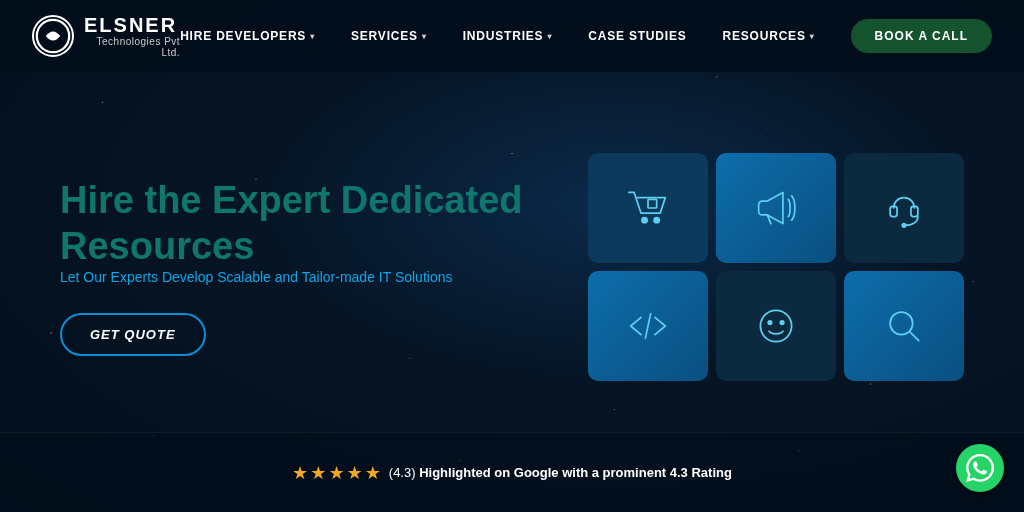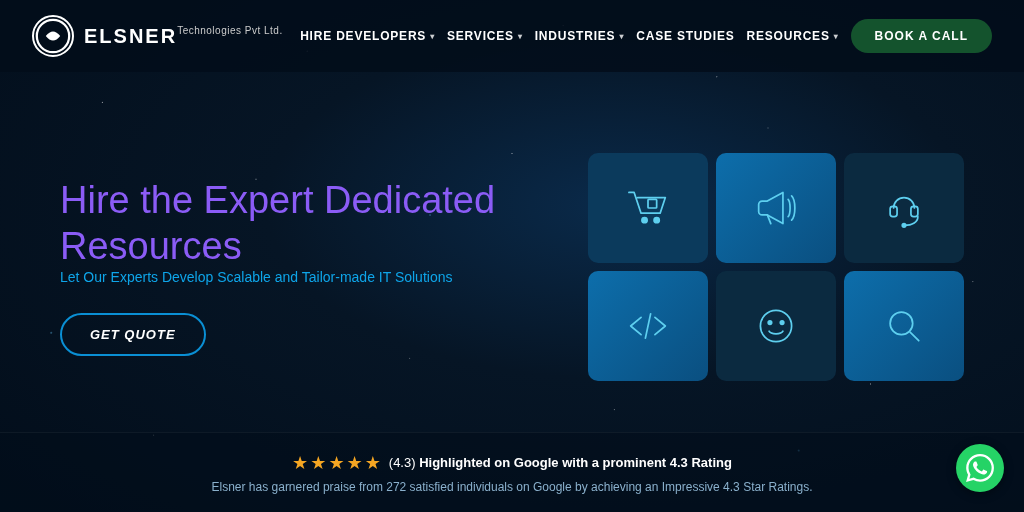--- a/index.html
+++ b/index.html
@@ -73,40 +73,40 @@
       display: flex;
       align-items: center;
       justify-content: center;
       font-size: 16px;
       font-weight: 900;
       color: #fff;
       flex-shrink: 0;
     }
     .logo-text-block {
       display: flex;
-      flex-direction: row;
+      flex-direction: column;
       line-height: 1.1;
     }
     .logo-name {
       font-size: 20px;
       font-weight: 900;
       letter-spacing: 2px;
       color: #fff;
     }
     .logo-subtitle {
       font-size: 10px;
       color: #ccc;
       letter-spacing: 0.5px;
       text-align: right;
     }
 
     .nav-links {
       display: flex;
       align-items: center;
-      gap: 12px;
+      gap: 36px;
       list-style: none;
     }
     .nav-item {
       display: flex;
       align-items: center;
       gap: 4px;
       font-size: 12px;
       font-weight: 600;
       letter-spacing: 0.8px;
       color: #fff;
@@ -142,23 +142,23 @@
       justify-content: space-between;
       padding: 30px 60px 0 60px;
       height: calc(512px - 72px - 80px);
     }
 
     .hero-left {
       max-width: 480px;
     }
     .hero-title {
       font-size: 38px;
-      font-weight: 400;
+      font-weight: 700;
       line-height: 1.2;
-      color: #8b5cf6;
+      color: #0f766e;
     }
     .hero-subtitle {
       font-size: 14px;
       color: #0ea5e9;
       margin-bottom: 28px;
       font-weight: 400;
     }
     .get-quote-btn {
       background: transparent;
       border: 2px solid #0a8fd4;
@@ -385,20 +385,19 @@
       <span class="star full">★</span>
       <span class="star full">★</span>
       <span class="star full">★</span>
       <span class="star half">★</span>
     </div>
     <span class="rating-text">
       <span>(4.3)</span>
       <strong>Highlighted on Google with a prominent 4.3 Rating</strong>
     </span>
   </div>
-  <div class="rating-subtext">Elsner has garnered praise from 272 satisfied individuals on Google by achieving an Impressive 4.3 Star Ratings.</div>
 </div>
 
 <div class="whatsapp-btn">
   <svg viewBox="0 0 24 24">
     <path d="M17.472 14.382c-.297-.149-1.758-.867-2.03-.967-.273-.099-.471-.148-.67.15-.197.297-.767.966-.94 1.164-.173.199-.347.223-.644.075-.297-.15-1.255-.463-2.39-1.475-.883-.788-1.48-1.761-1.653-2.059-.173-.297-.018-.458.13-.606.134-.133.298-.347.446-.52.149-.174.198-.298.298-.497.099-.198.05-.371-.025-.52-.075-.149-.669-1.612-.916-2.207-.242-.579-.487-.5-.669-.51-.173-.008-.371-.01-.57-.01-.198 0-.52.074-.792.372-.272.297-1.04 1.016-1.04 2.479 0 1.462 1.065 2.875 1.213 3.074.149.198 2.096 3.2 5.077 4.487.709.306 1.262.489 1.694.625.712.227 1.36.195 1.871.118.571-.085 1.758-.719 2.006-1.413.248-.694.248-1.289.173-1.413-.074-.124-.272-.198-.57-.347m-5.421 7.403h-.004a9.87 9.87 0 01-5.031-1.378l-.361-.214-3.741.982.998-3.648-.235-.374a9.86 9.86 0 01-1.51-5.26c.001-5.45 4.436-9.884 9.888-9.884 2.64 0 5.122 1.03 6.988 2.898a9.825 9.825 0 012.893 6.994c-.003 5.45-4.437 9.884-9.885 9.884m8.413-18.297A11.815 11.815 0 0012.05 0C5.495 0 .16 5.335.157 11.892c0 2.096.547 4.142 1.588 5.945L.057 24l6.305-1.654a11.882 11.882 0 005.683 1.448h.005c6.554 0 11.89-5.335 11.893-11.893a11.821 11.821 0 00-3.48-8.413z"></path>
   </svg>
 </div>
 
 </body></html>

